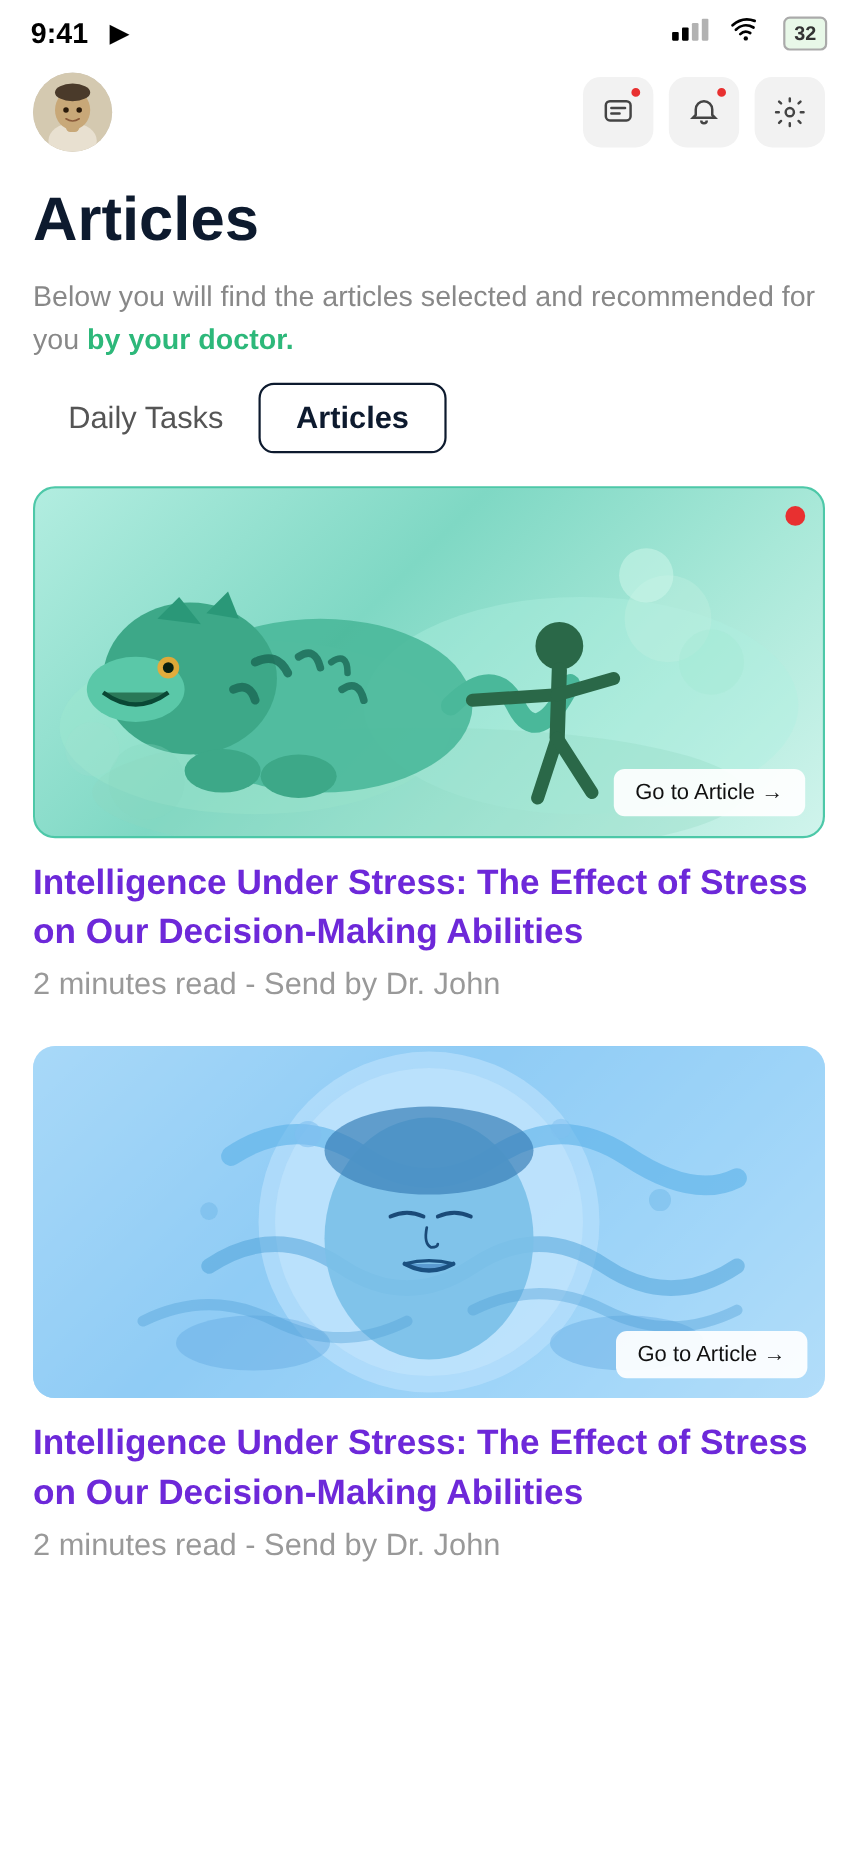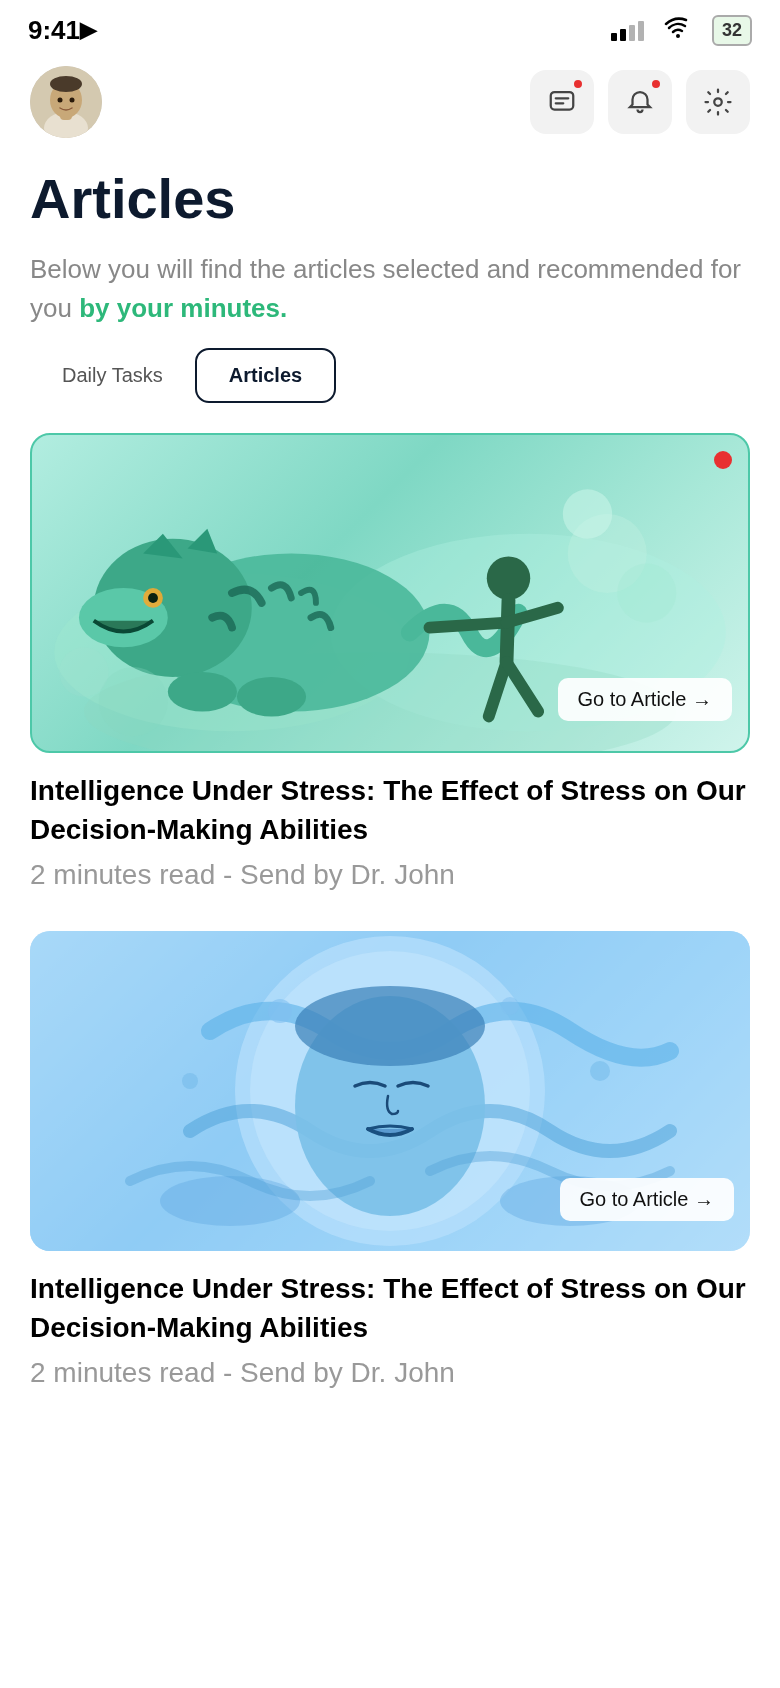--- a/index.html
+++ b/index.html
@@ -19,25 +19,25 @@
       align-items: center;
       padding: 14px 28px 10px 28px;
       height: 56px;
     }
     .status-time {
       font-size: 26px;
       font-weight: 600;
       color: #000;
       display: flex;
       align-items: center;
-      gap: 0;
+      gap: 20px;
     }
     .status-icons {
       display: flex;
-      align-items: center;
+      align-items: flex-start;
       gap: 20px;
     }
     .signal-bars {
       display: flex;
       align-items: flex-end;
       gap: 3px;
       height: 22px;
     }
     .signal-bars span {
       width: 6px;
@@ -141,21 +141,21 @@
 
     
     .tabs {
       display: flex;
       gap: 0;
       padding: 0 30px 30px 30px;
       align-items: center;
     }
     .tab {
       padding: 14px 32px;
-      font-size: 20px;
+      font-size: 28px;
       font-weight: 500;
       color: #555;
       cursor: pointer;
       border: none;
       background: none;
     }
     .tab.active {
       border: 2.5px solid #0d1a2e;
       border-radius: 14px;
       font-weight: 700;
@@ -199,35 +199,35 @@
       position: absolute;
       top: 16px;
       right: 16px;
       width: 18px;
       height: 18px;
       background: #e83030;
       border-radius: 50%;
     }
     .go-to-article {
       position: absolute;
-      bottom: 30px;
+      bottom: 18px;
       right: 16px;
       background: rgba(255,255,255,0.92);
       border-radius: 10px;
       padding: 10px 20px;
       font-size: 20px;
       font-weight: 500;
       color: #111;
       cursor: pointer;
       border: none;
     }
     .article-title {
-      font-size: 28px;
+      font-size: 32px;
       font-weight: 800;
-      color: #000000;
+      color: #6d28d9;
       line-height: 1.4;
       margin-bottom: 10px;
     }
     .article-meta {
       font-size: 28px;
       color: #999;
     }
   </style>
 </head>
 <body>
@@ -298,21 +298,21 @@
         <circle cx="12" cy="12" r="3" stroke="#444" stroke-width="1.8" fill="none"></circle>
         <path d="M12 2v2M12 20v2M4.22 4.22l1.42 1.42M18.36 18.36l1.42 1.42M2 12h2M20 12h2M4.22 19.78l1.42-1.42M18.36 5.64l1.42-1.42" stroke="#444" stroke-width="1.8" stroke-linecap="round"></path>
       </svg>
     </button>
   </div>
 </div>
 
 <div class="page-title-section">
   <h1 class="page-title">Articles</h1>
   <p class="page-subtitle">
-    <span>Below you will find the articles selected and recommended for you </span><span class="highlight">by your minutes.</span>
+    <span>Below you will find the articles selected and recommended for you </span><span class="highlight">by your doctor.</span>
   </p>
 </div>
 
 <div class="tabs">
   <button class="tab">Daily Tasks</button>
   <button class="tab active">Articles</button>
 </div>
 
 <div class="articles-list">
 

